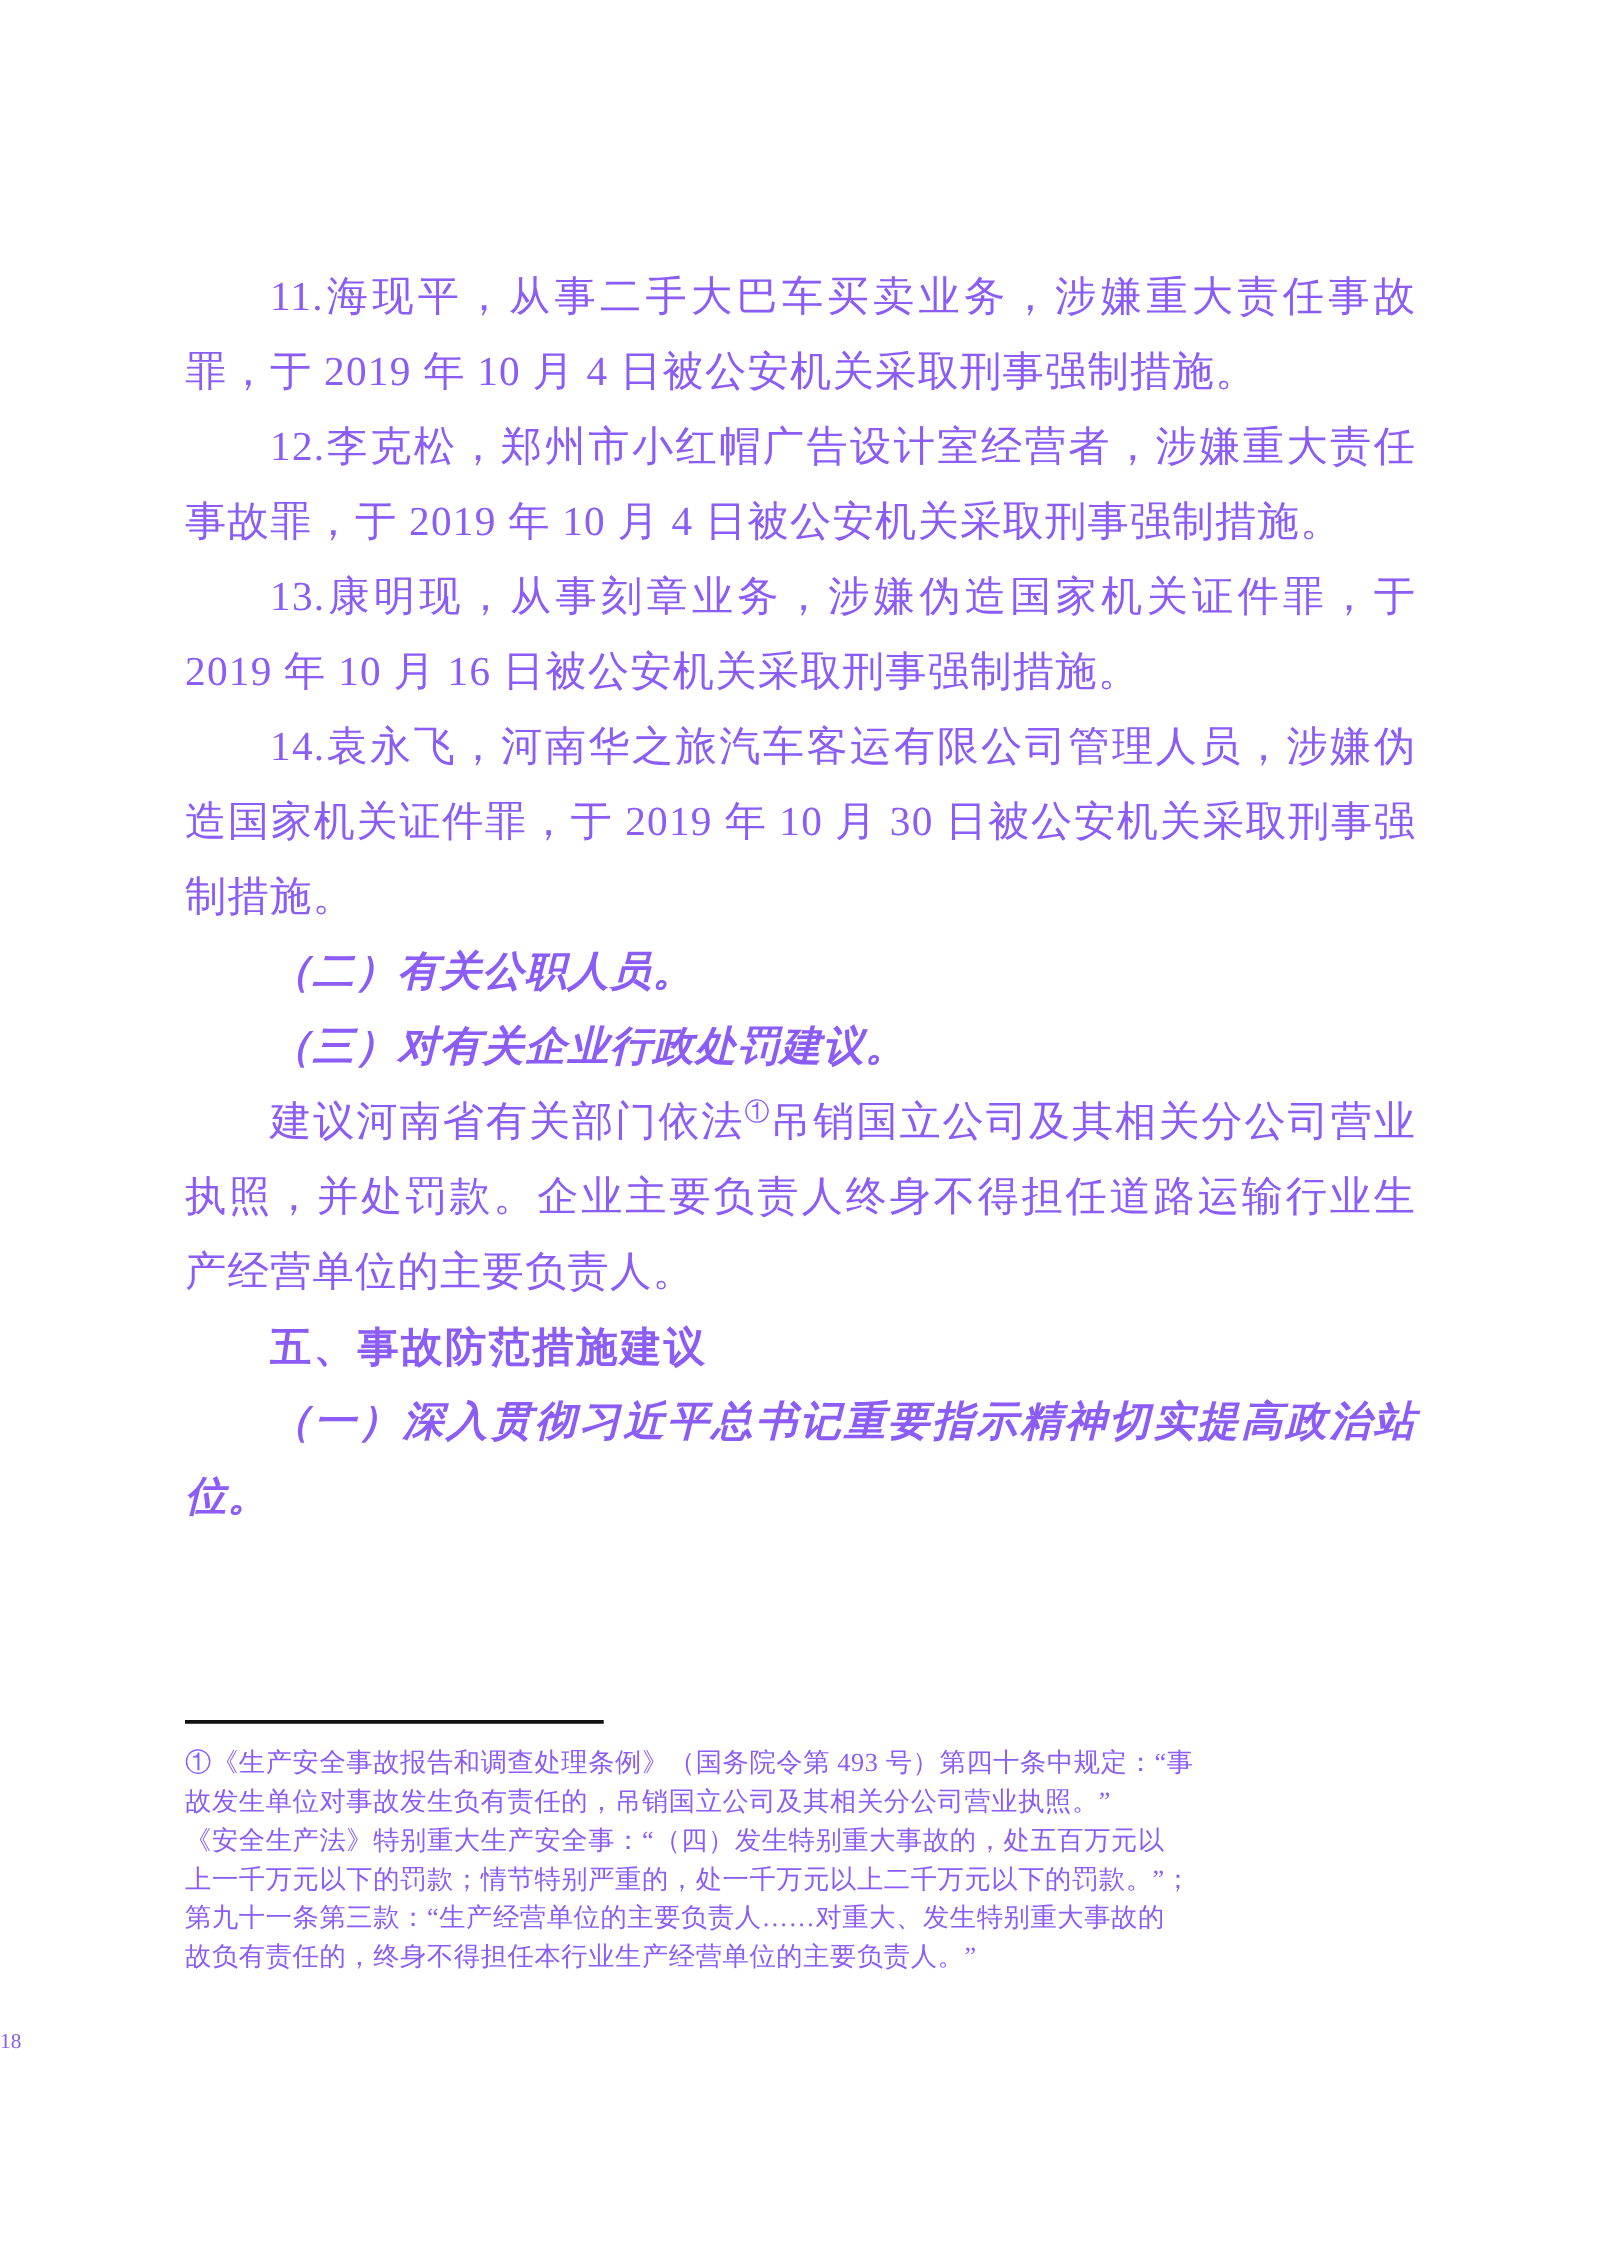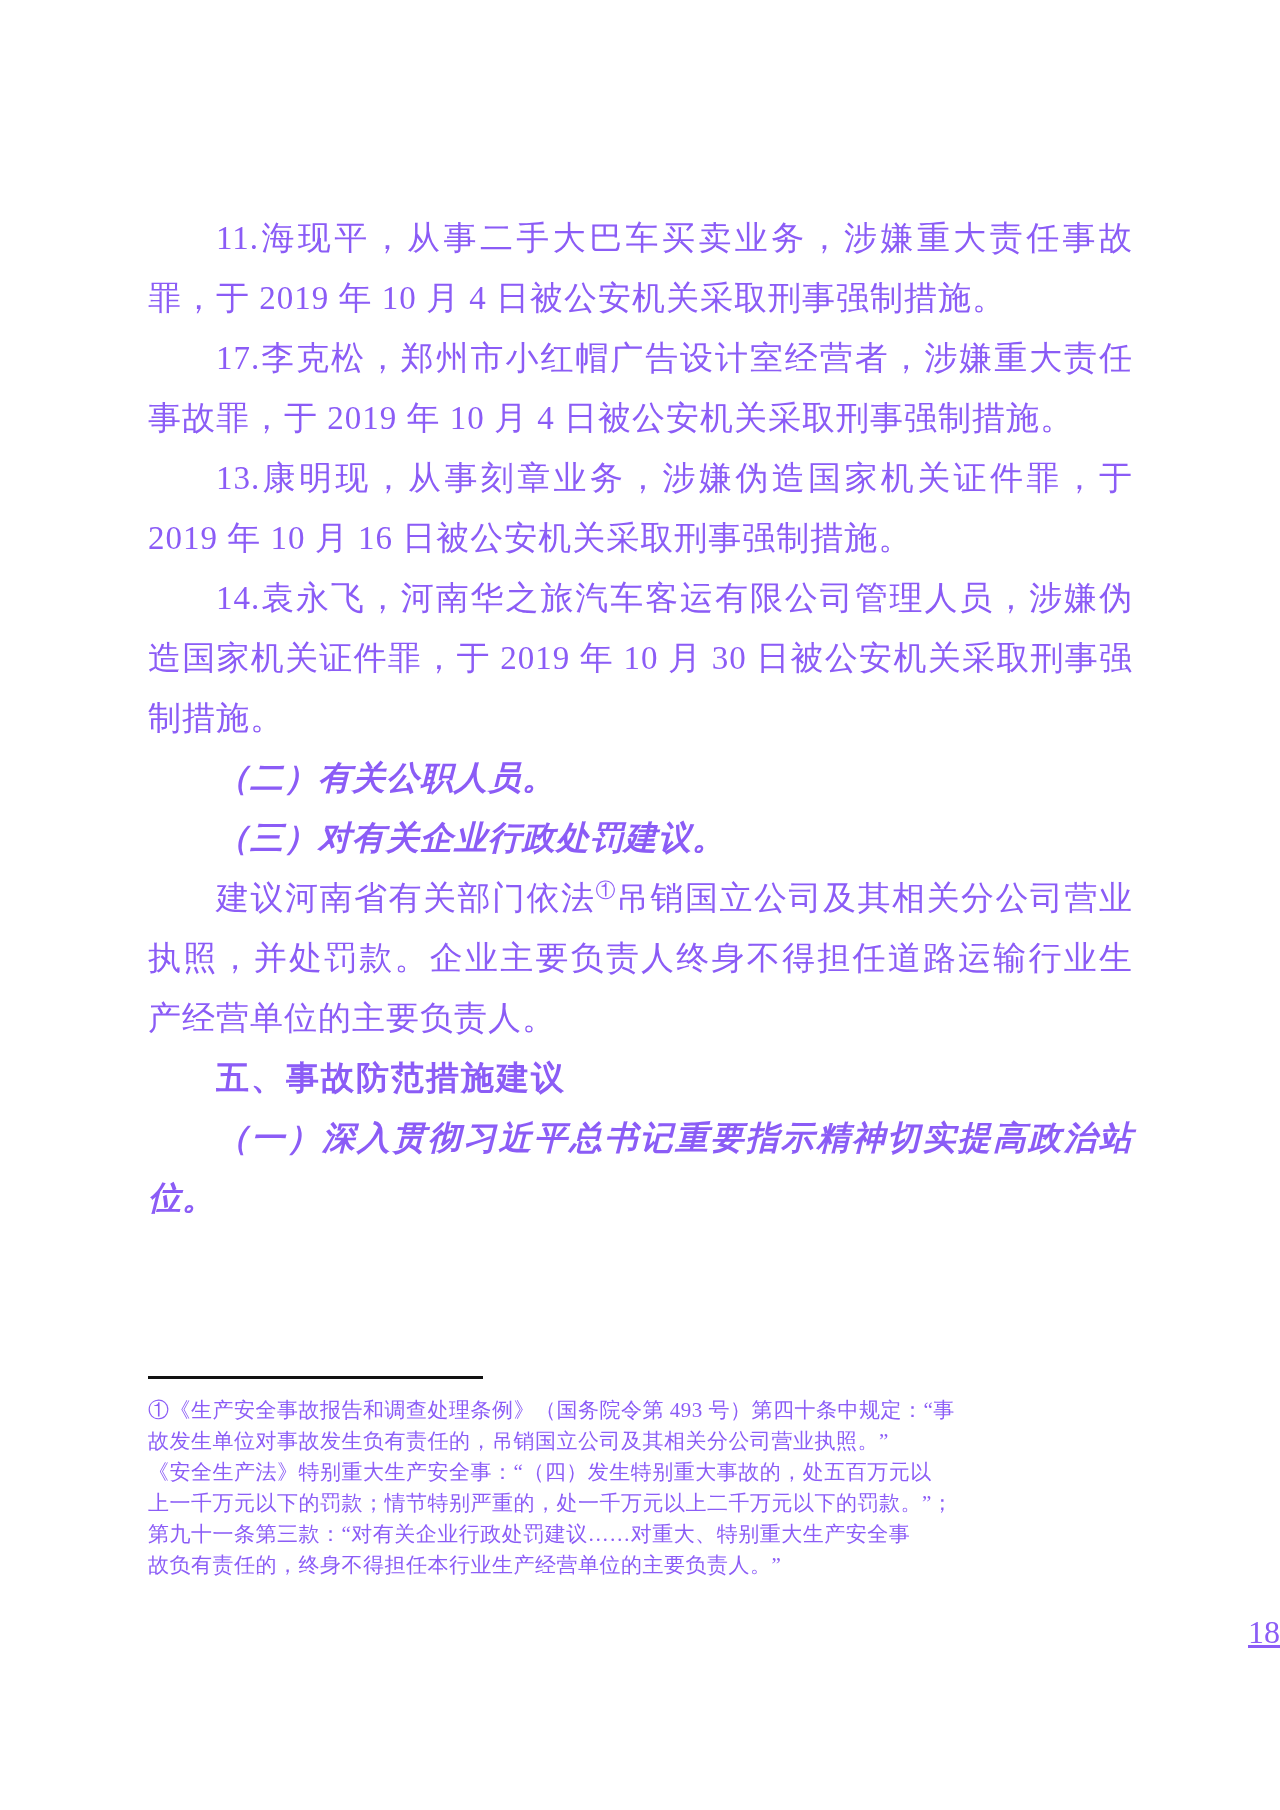--- a/index.html
+++ b/index.html
@@ -66,50 +66,49 @@
   }
   .fn-line {
     white-space: nowrap;
     overflow: visible;
   }
   .page-number {
     position: absolute;
     left: 0;
     top: 1617px;
     width: 1280px;
-    text-align: right;
-    font-size: 32px;
+    text-align: left;
+    font-size: 17px;
     line-height: 31px;
     font-family: "Liberation Serif", "DejaVu Serif", serif;
-    text-decoration: underline;
   }
 </style>
 </head>
 <body>
 
 <div class="page">
 
   <main class="content">
     <p class="para body">11.海现平，从事二手大巴车买卖业务，涉嫌重大责任事故罪，于 2019 年 10 月 4 日被公安机关采取刑事强制措施。</p>
-    <p class="para body">17.李克松，郑州市小红帽广告设计室经营者，涉嫌重大责任事故罪，于 2019 年 10 月 4 日被公安机关采取刑事强制措施。</p>
+    <p class="para body">12.李克松，郑州市小红帽广告设计室经营者，涉嫌重大责任事故罪，于 2019 年 10 月 4 日被公安机关采取刑事强制措施。</p>
     <p class="para body">13.康明现，从事刻章业务，涉嫌伪造国家机关证件罪，于 2019 年 10 月 16 日被公安机关采取刑事强制措施。</p>
     <p class="para body">14.袁永飞，河南华之旅汽车客运有限公司管理人员，涉嫌伪造国家机关证件罪，于 2019 年 10 月 30 日被公安机关采取刑事强制措施。</p>
     <p class="para sub">（二）有关公职人员。</p>
     <p class="para sub">（三）对有关企业行政处罚建议。</p>
     <p class="para body"><span>建议河南省有关部门依法</span><sup class="fn-ref">①</sup><span>吊销国立公司及其相关分公司营业执照，并处罚款。企业主要负责人终身不得担任道路运输行业生产经营单位的主要负责人。</span></p>
     <h2 class="para heading">五、事故防范措施建议</h2>
     <p class="para sub">（一）深入贯彻习近平总书记重要指示精神切实提高政治站位。</p>
   </main>
 
   <div class="fn-sep"></div>
 
   <footer class="footnote">
     <div class="fn-line">①《生产安全事故报告和调查处理条例》（国务院令第 493 号）第四十条中规定：“事</div>
     <div class="fn-line">故发生单位对事故发生负有责任的，吊销国立公司及其相关分公司营业执照。”</div>
     <div class="fn-line">《安全生产法》特别重大生产安全事：“（四）发生特别重大事故的，处五百万元以</div>
     <div class="fn-line">上一千万元以下的罚款；情节特别严重的，处一千万元以上二千万元以下的罚款。”；</div>
-    <div class="fn-line">第九十一条第三款：“对有关企业行政处罚建议……对重大、特别重大生产安全事</div>
+    <div class="fn-line">第九十一条第三款：“生产经营单位的主要负责人……对重大、发生特别重大事故的</div>
     <div class="fn-line">故负有责任的，终身不得担任本行业生产经营单位的主要负责人。”</div>
   </footer>
 
   <div class="page-number">18</div>
 
 </div>
 
 </body></html>

